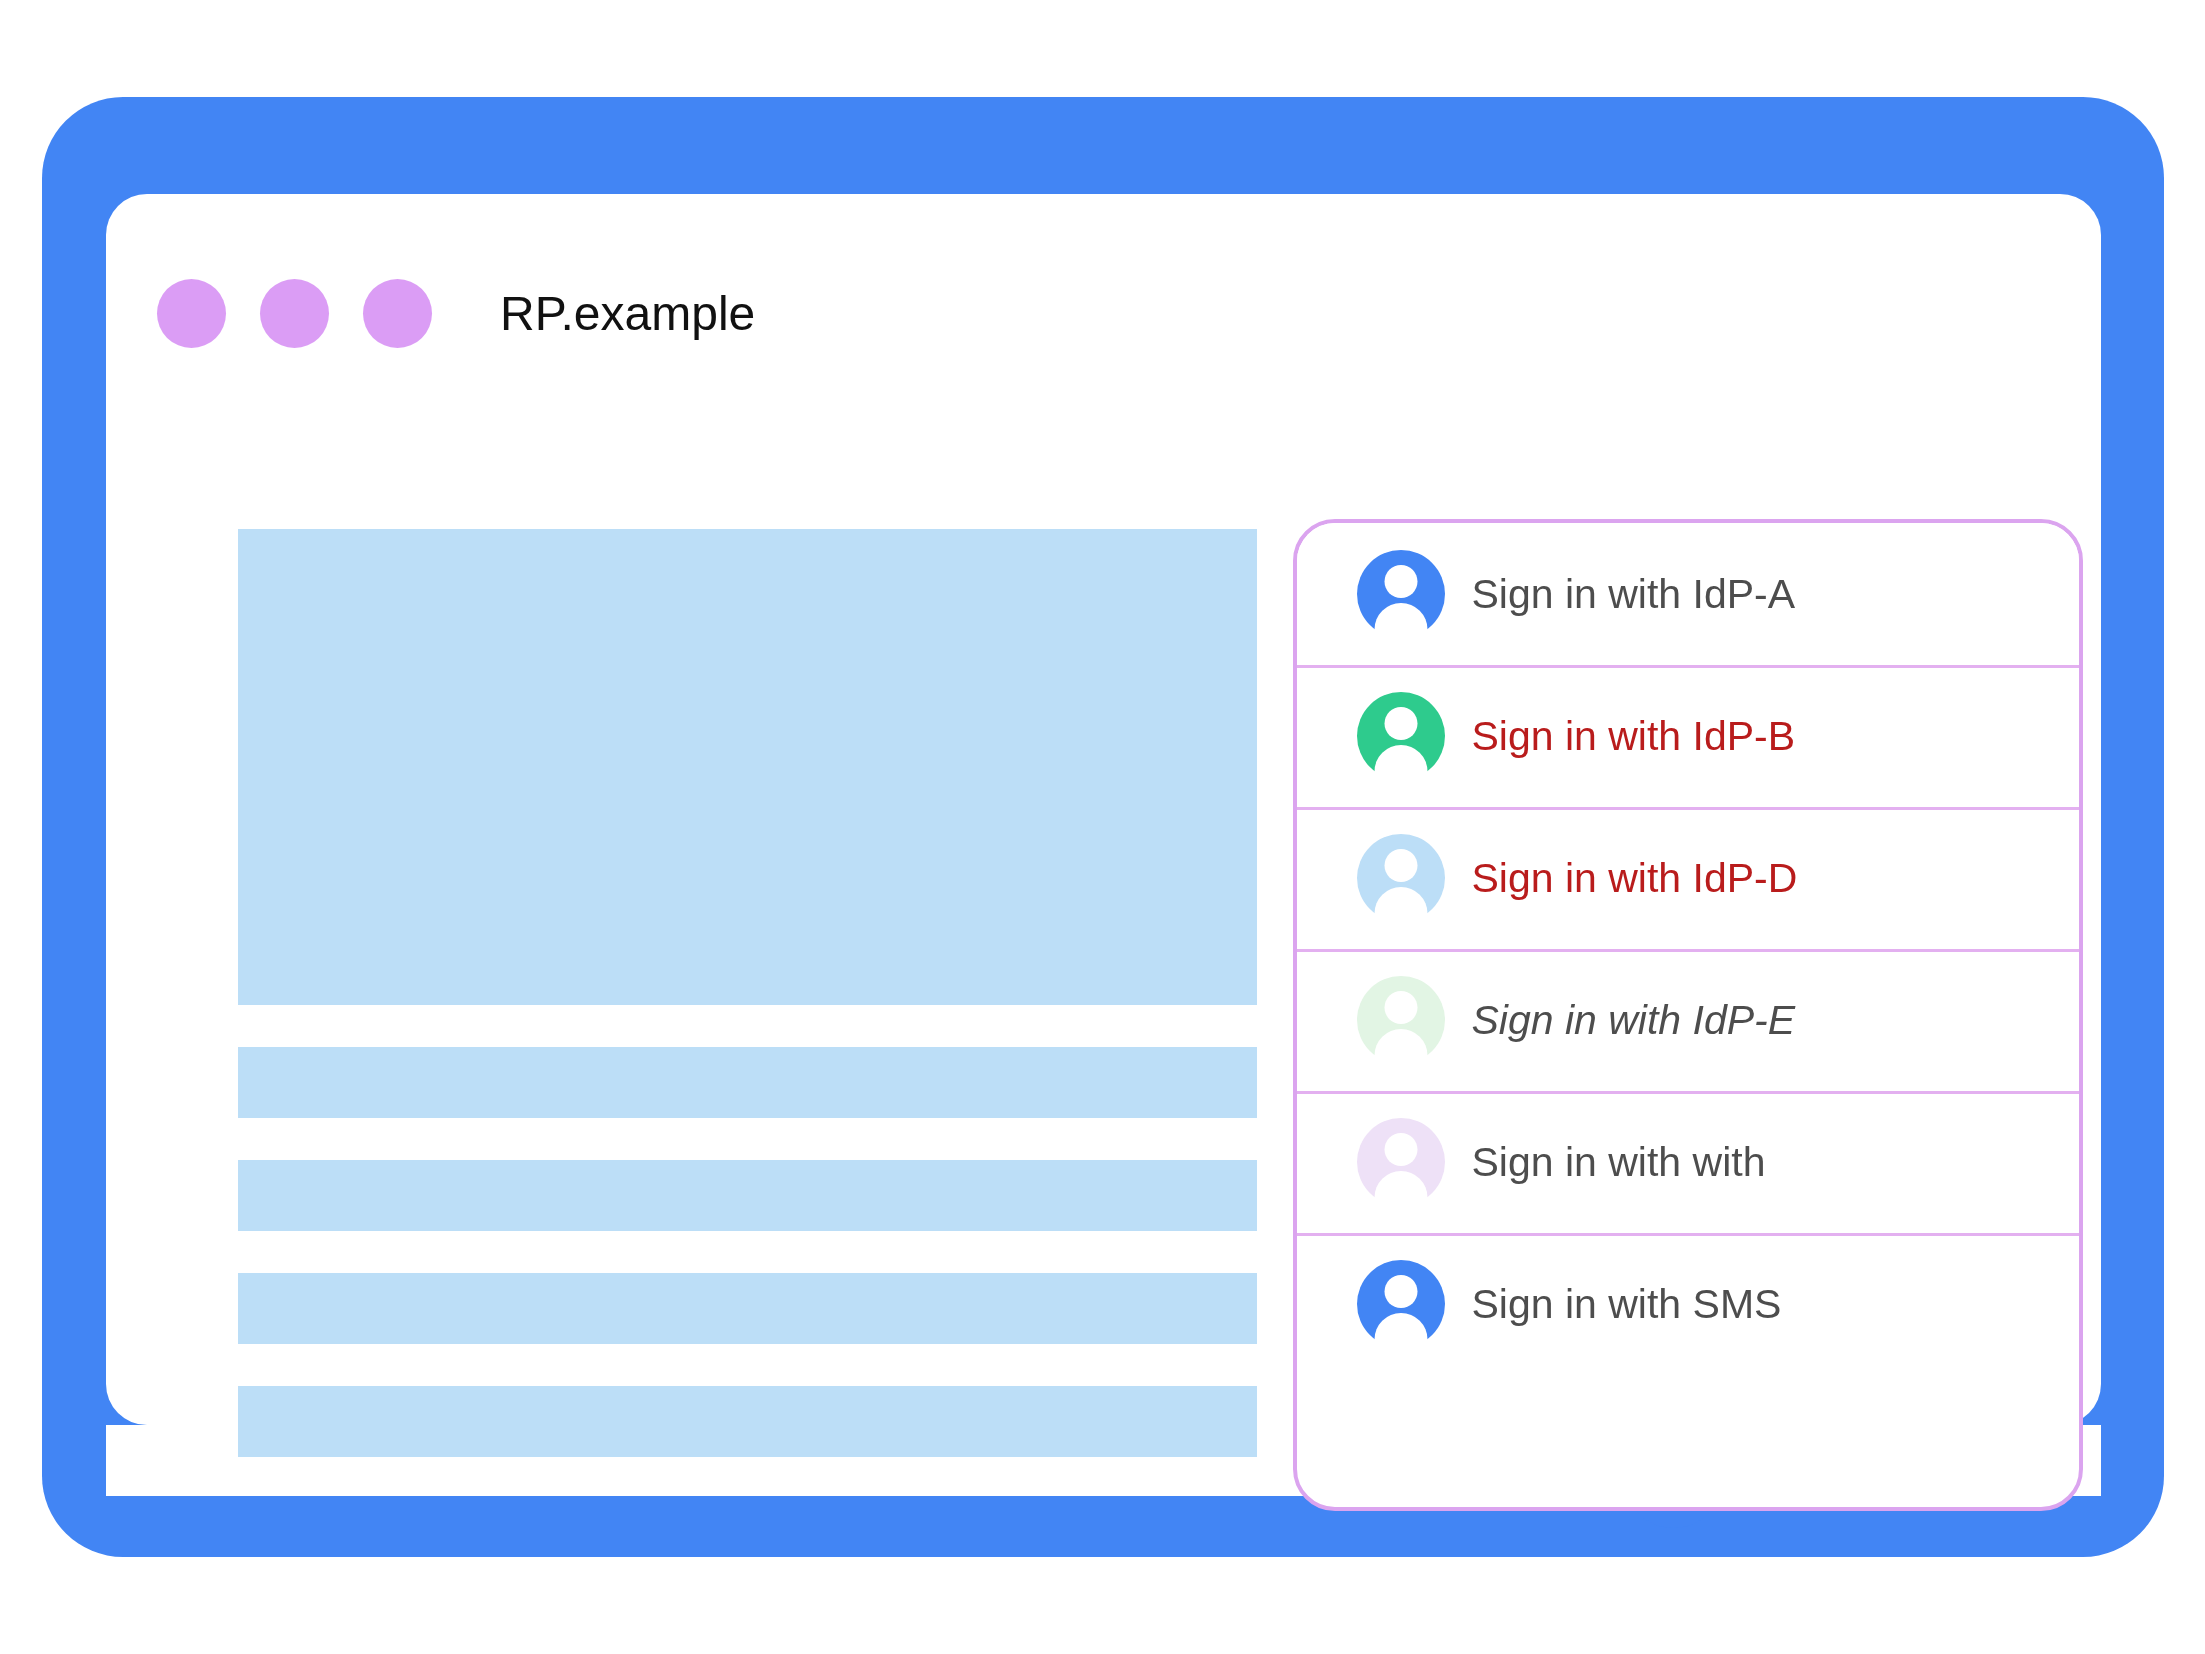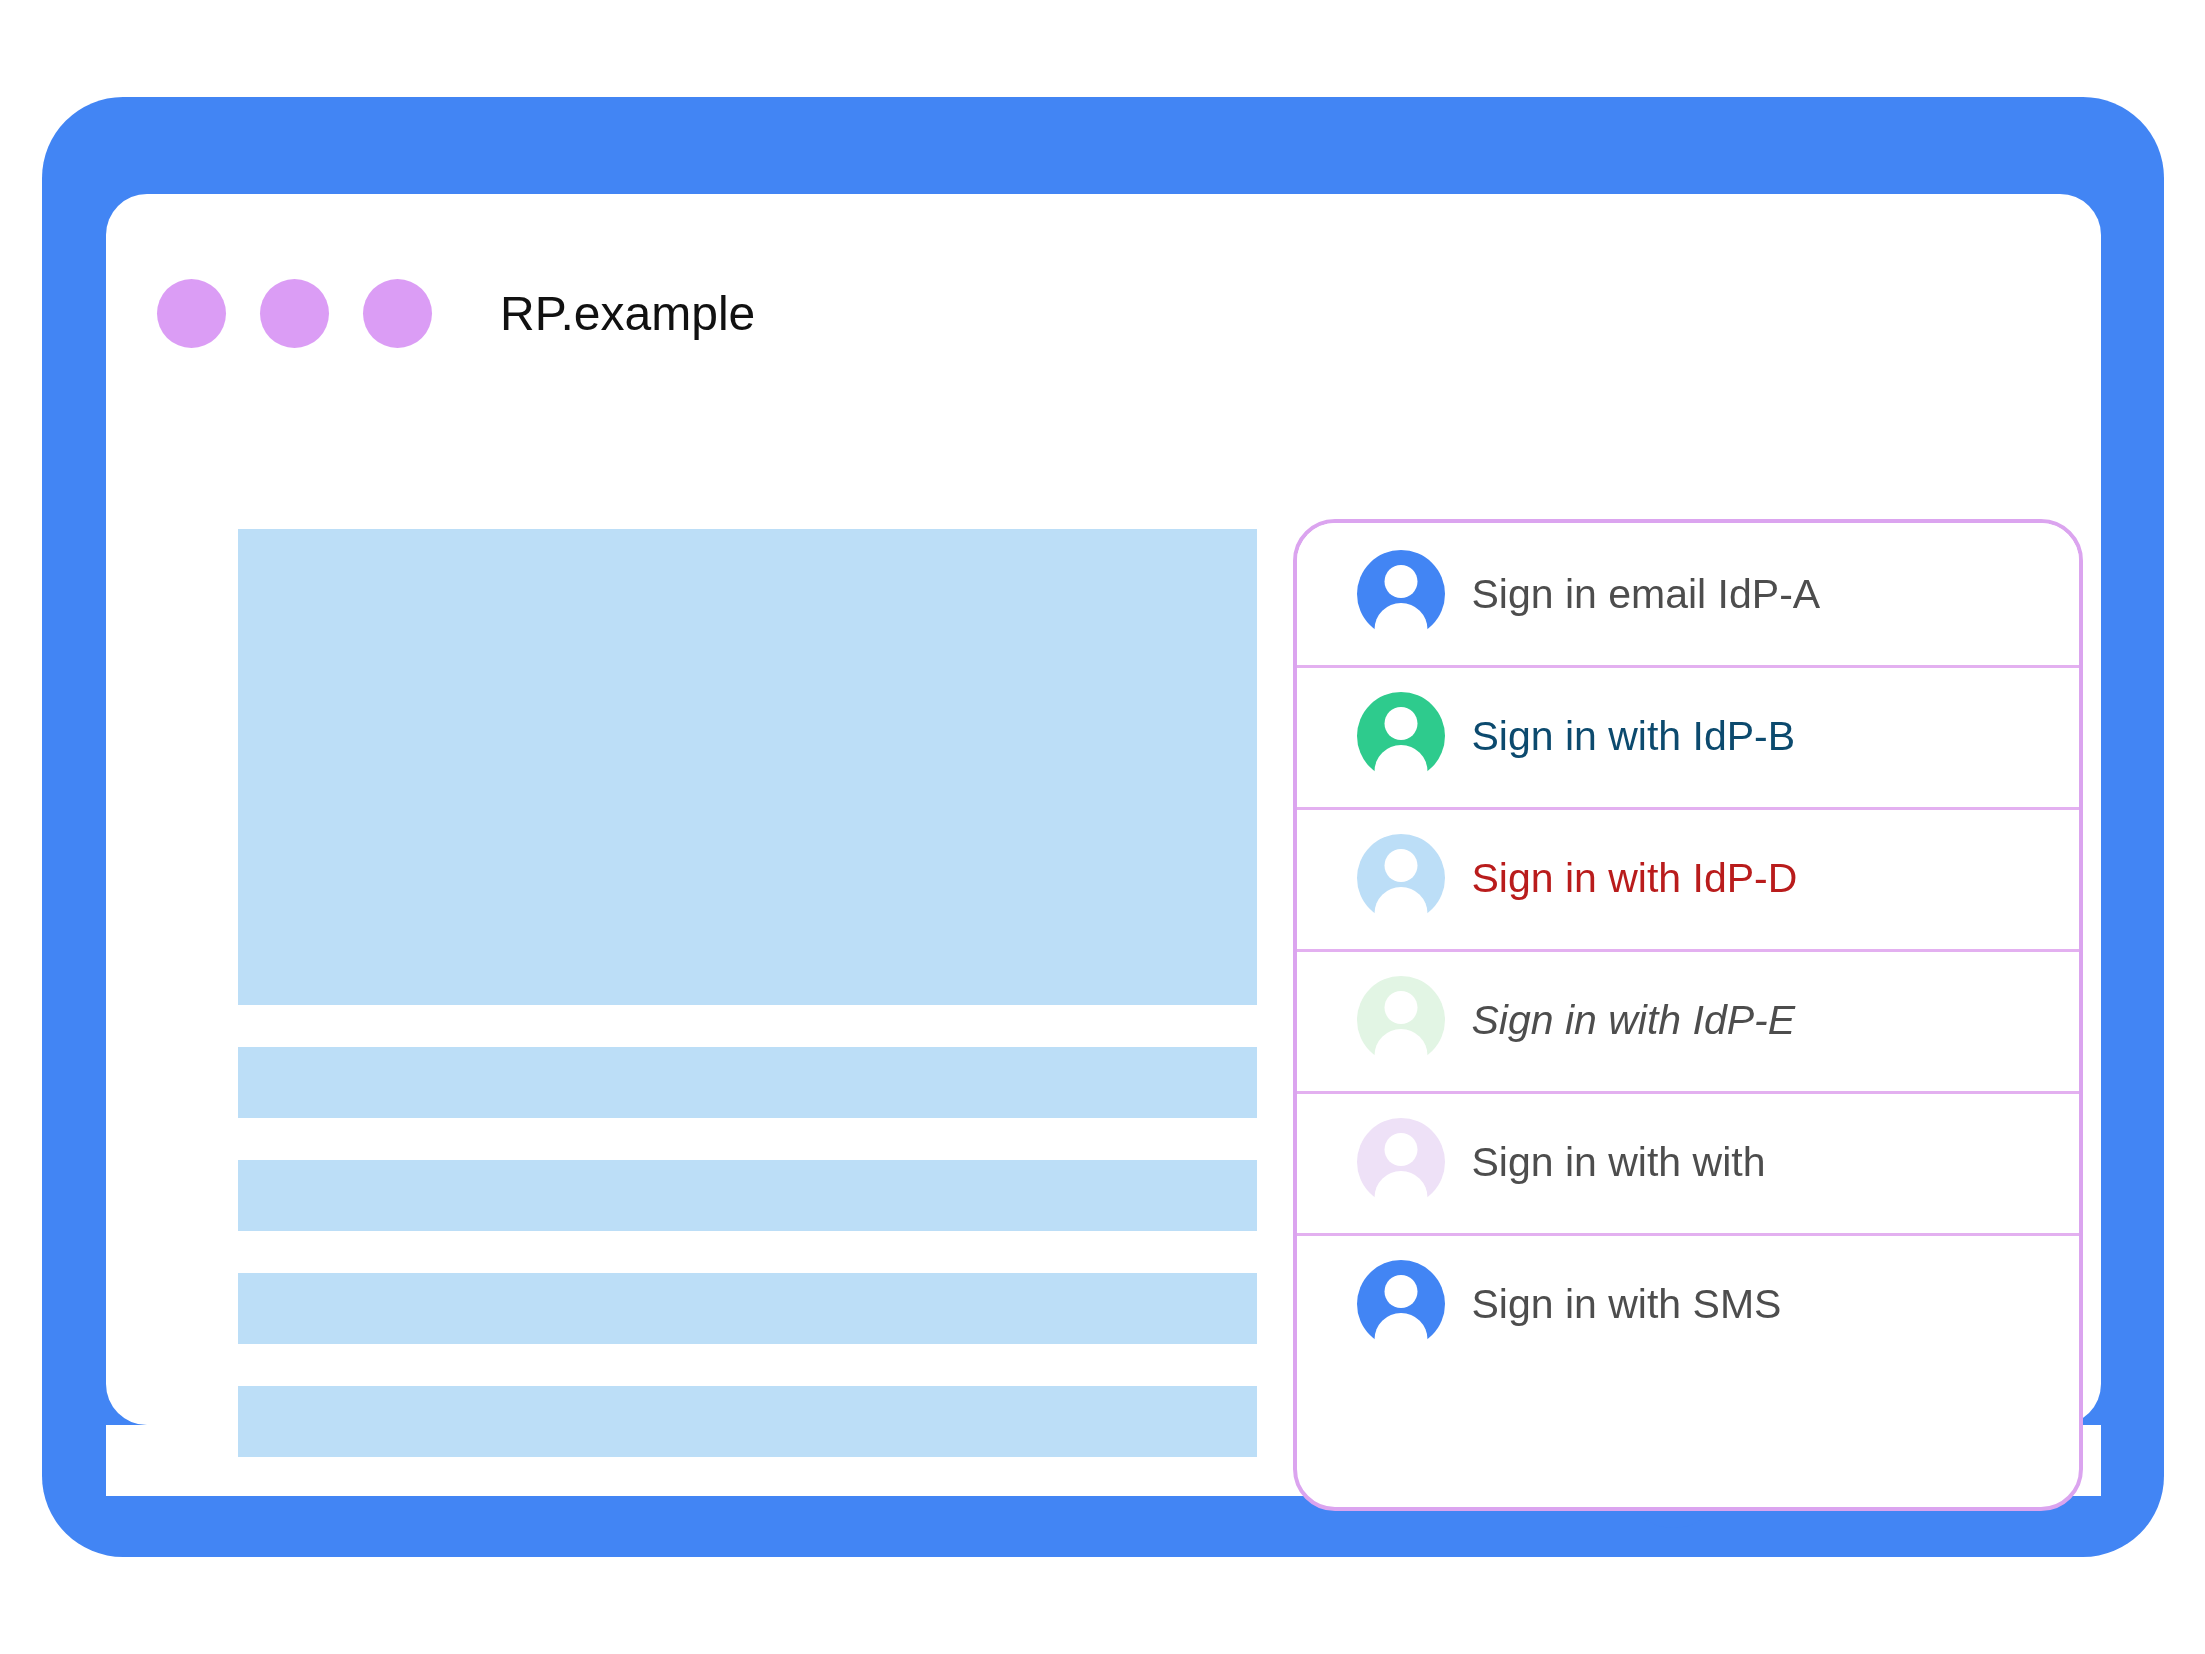--- a/index.html
+++ b/index.html
@@ -191,29 +191,29 @@
     <div class="block bar" style="background: rgb(188, 222, 247);"></div>
   </div>
 
   <div id="account-panel" style="border-color: rgb(219, 164, 239);">
 
     <div class="account-row">
       <div class="avatar" style="background: rgb(66, 133, 244);">
         <div class="head"></div>
           <div class="body"></div>
       </div>
-      <span class="account-label" style="color: rgb(77, 77, 77);">Sign in email IdP-A</span>
+      <span class="account-label" style="color: rgb(77, 77, 77);">Sign in with IdP-A</span>
     </div>
 
     <div class="account-row">
       <div class="avatar" style="background: rgb(46, 203, 141);">
         <div class="head"></div>
           <div class="body"></div>
       </div>
-      <span class="account-label" style="color: #0c4a6e;">Sign in with IdP-B</span>
+      <span class="account-label" style="color: #b91c1c;">Sign in with IdP-B</span>
     </div>
 
 
     <div class="account-row">
       <div class="avatar" style="background: rgb(188, 222, 247);">
         <div class="head"></div>
           <div class="body"></div>
       </div>
       <span class="account-label" style="color: #b91c1c;">Sign in with IdP-D</span>
     </div>

